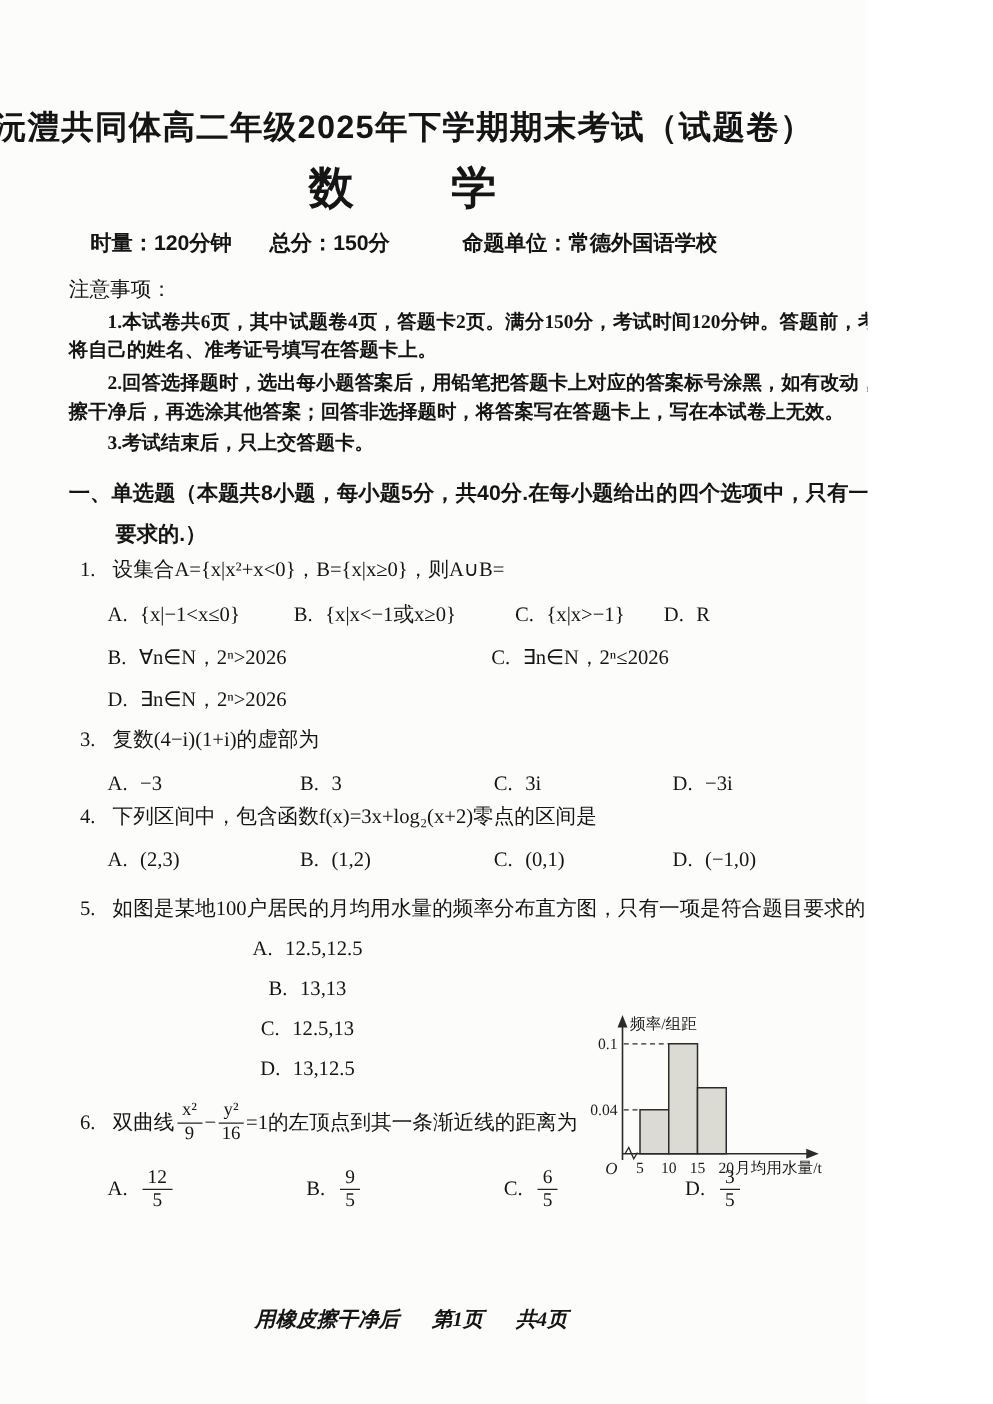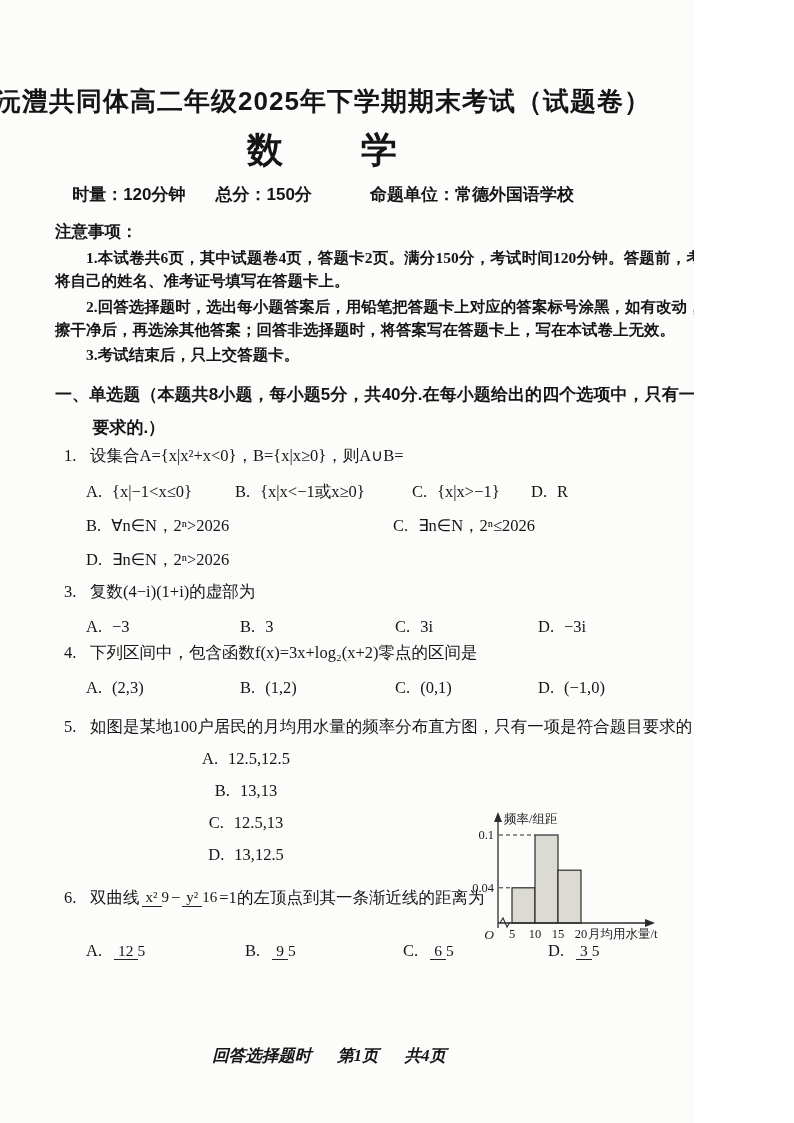--- a/index.html
+++ b/index.html
@@ -23,21 +23,21 @@
   .hdr-info{
     position:absolute;top:183px;left:0;width:100%;
     display:flex;justify-content:center;gap:30px;transform:translateX(-24px);
     font-family:"Liberation Sans",sans-serif;font-weight:bold;font-size:17px;
     white-space:nowrap;
   }
   .hdr-info .info-unit{margin-left:28px;}
   
   .notes{position:absolute;top:221px;left:55px;width:694px;}
   .notes-heading{
-    font-family:"Liberation Sans",sans-serif;font-weight:bold;font-size:16.5px;
+    font-family:"Liberation Sans",sans-serif;font-weight:normal;font-size:16.5px;
     margin:0 0 3px 0;
   }
   .notes p{
     margin:2px 0;font-weight:bold;font-size:15.5px;line-height:1.5;
     text-indent:2em;text-align:justify;
   }
   
   .section-heading{
     position:absolute;top:378px;left:55px;width:706px;
     font-family:"Liberation Sans",sans-serif;font-weight:bold;font-size:17px;
@@ -55,21 +55,21 @@
   .opts-q5{display:flex;flex-direction:column;gap:12px;padding-left:22px;margin-top:10px;width:320px;text-align:center;}
   .opts-q6{grid-template-columns:159px 158px 145px auto;margin-top:8px;align-items:center;}
   .opt .lbl{margin-right:10px;}
   .q1{margin-bottom:10px;}
   .q2{margin-bottom:8px;}
   .q3{margin-bottom:2px;}
   .q4{margin-bottom:15px;}
   .q5{margin-bottom:10px;}
   
   .frac{
-    display:inline-flex;flex-direction:row;align-items:center;
+    display:inline-flex;flex-direction:column;align-items:center;
     vertical-align:middle;line-height:1.15;font-size:15.5px;margin:0 2px;
   }
   .frac .fn{padding:0 4px;border-bottom:1.4px solid #222;}
   .q6stem{display:flex;align-items:center;line-height:1.1;height:46px;white-space:nowrap;}
   .q6stem .frac{font-size:15px;}
   .opt-frac{display:inline-flex;align-items:center;height:44px;}
   
   .chart{position:absolute;left:458px;top:809px;}
   #hist text{font-family:"Liberation Serif",serif;fill:#1b1b1b;}
   
@@ -221,18 +221,18 @@
         <text x="77" y="129" text-anchor="middle" font-size="12.5">10</text>
         <text x="100" y="129" text-anchor="middle" font-size="12.5">15</text>
         <text x="123" y="129" text-anchor="middle" font-size="12.5">20</text>
         <text x="31" y="130" font-size="13.5" font-style="italic" text-anchor="middle">O</text>
         <text x="130" y="129" font-size="12.5">月均用水量/t</text>
         <text x="46" y="14" font-size="12.5">频率/组距</text>
       </svg>
   </div>
 
   <div class="footer">
-    <span>回答选择题时</span>
+    <span>用橡皮擦干净后</span>
     <span>第1页</span>
     <span>共4页</span>
   </div>
 
 </div>
 
 </body></html>

